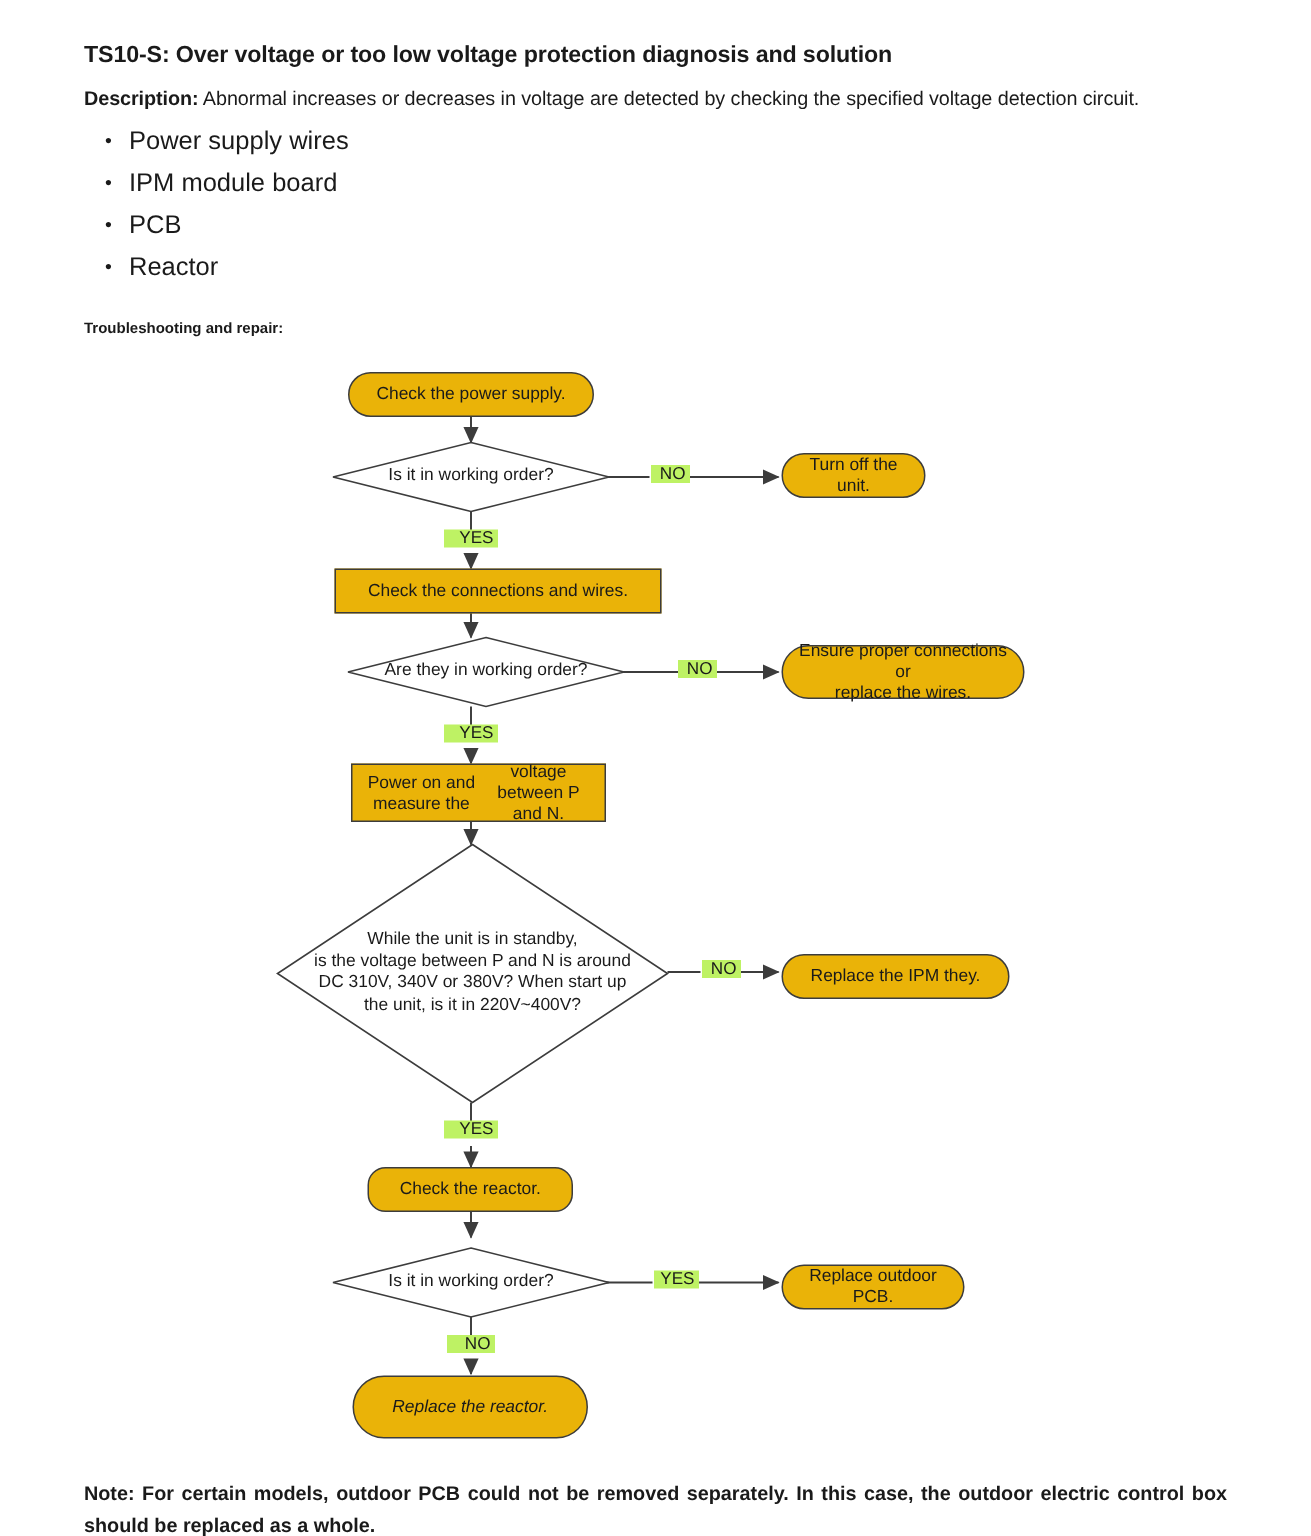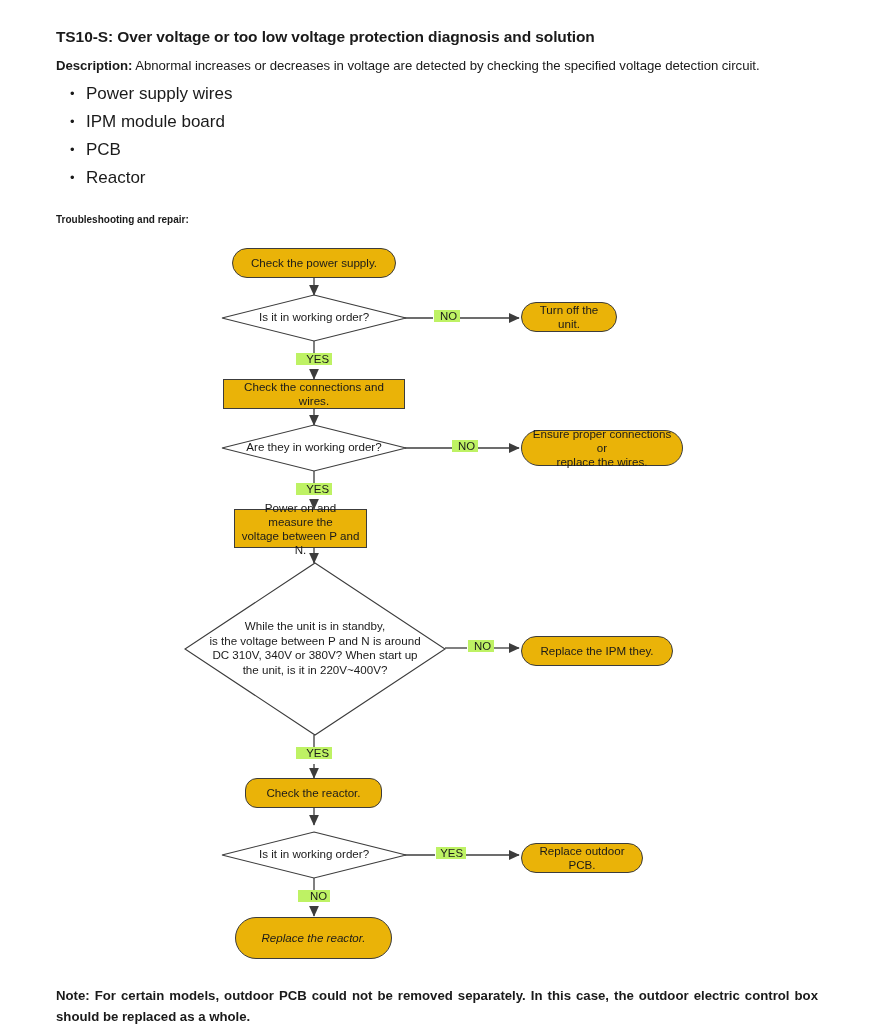--- a/index.html
+++ b/index.html
@@ -192,38 +192,38 @@
       <polygon points="92,0 184,23 92,46 0,23" fill="#fff" stroke="#3c3c3c" stroke-width="1.1"></polygon>
     </svg>
     <div class="dlabel" style="top:15px;">Is it in working order?</div>
   </div>
 
   <div class="edgelabel" style="left:434px; top:72px; width:26px;">NO</div>
   <div class="edgelabel" style="left:296px; top:115px; width:36px;">YES</div>
 
   <div class="node term" style="left:521px; top:64px; width:96px; height:25px;">Turn off the unit.</div>
 
-  <div class="node proc" style="left:223px; top:141px; width:182px; height:25px;">Check the connections and wires.</div>
-
-  <div class="diamond" style="left:222px; top:187px; width:184px; height:46px;">
+  <div class="node proc" style="left:223px; top:141px; width:218px; height:25px;">Check the connections and wires.</div>
+
+  <div class="diamond" style="left:232px; top:187px; width:184px; height:46px;">
     <svg width="184" height="46" viewBox="0 0 184 46">
       <polygon points="92,0 184,23 92,46 0,23" fill="#fff" stroke="#3c3c3c" stroke-width="1.1"></polygon>
     </svg>
     <div class="dlabel" style="top:15px;">Are they in working order?</div>
   </div>
 
   <div class="edgelabel" style="left:452px; top:202px; width:26px;">NO</div>
   <div class="edgelabel" style="left:296px; top:245px; width:36px;">YES</div>
 
   <div class="node term2" style="left:521px; top:192px; width:162px; height:36px; flex-direction:column;">
     <span>Ensure proper connections or</span>
     <span>replace the wires.</span>
   </div>
 
-  <div class="node proc" style="left:234px; top:271px; width:133px; height:39px; flex-direction:column;">
+  <div class="node proc" style="left:234px; top:271px; width:170px; height:39px; flex-direction:row;">
     <span>Power on and measure the</span>
     <span>voltage between P and N.</span>
   </div>
 
   <div class="diamond" style="left:185px; top:325px; width:260px; height:172px;">
     <svg width="260" height="172" viewBox="0 0 260 172">
       <polygon points="130,0 260,86 130,172 0,86" fill="#fff" stroke="#3c3c3c" stroke-width="1.1"></polygon>
     </svg>
     <div class="dlabel" style="top:56px;">
       <div>While the unit is in standby,</div>

